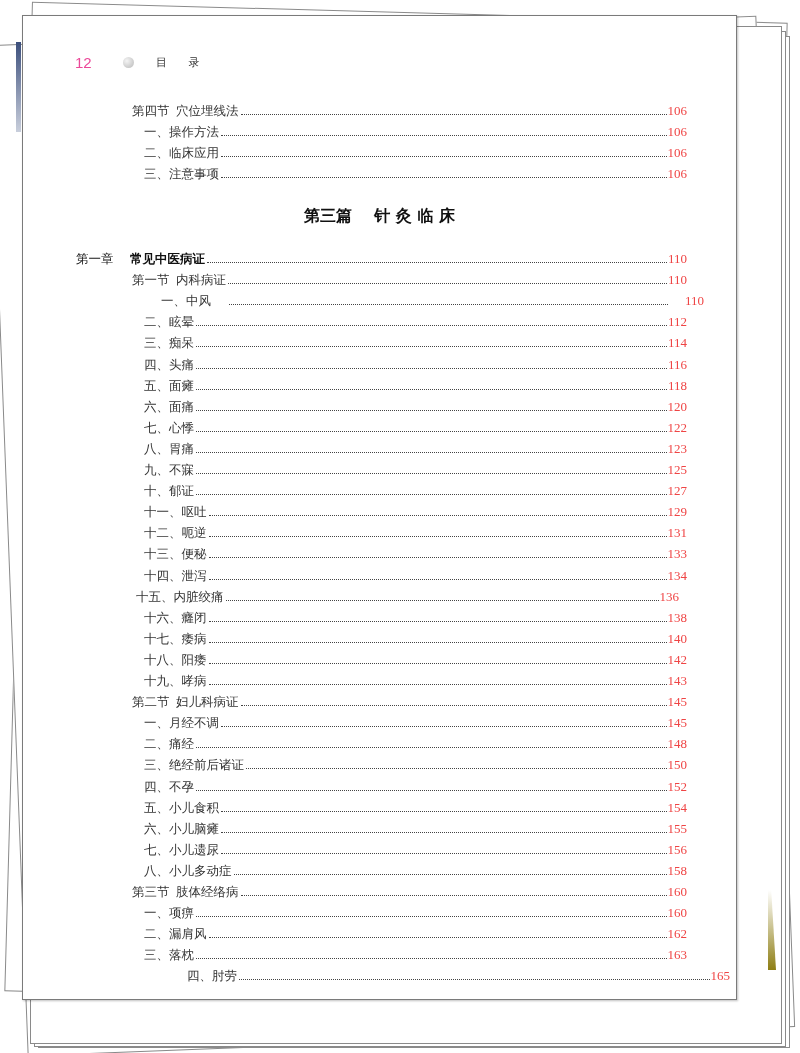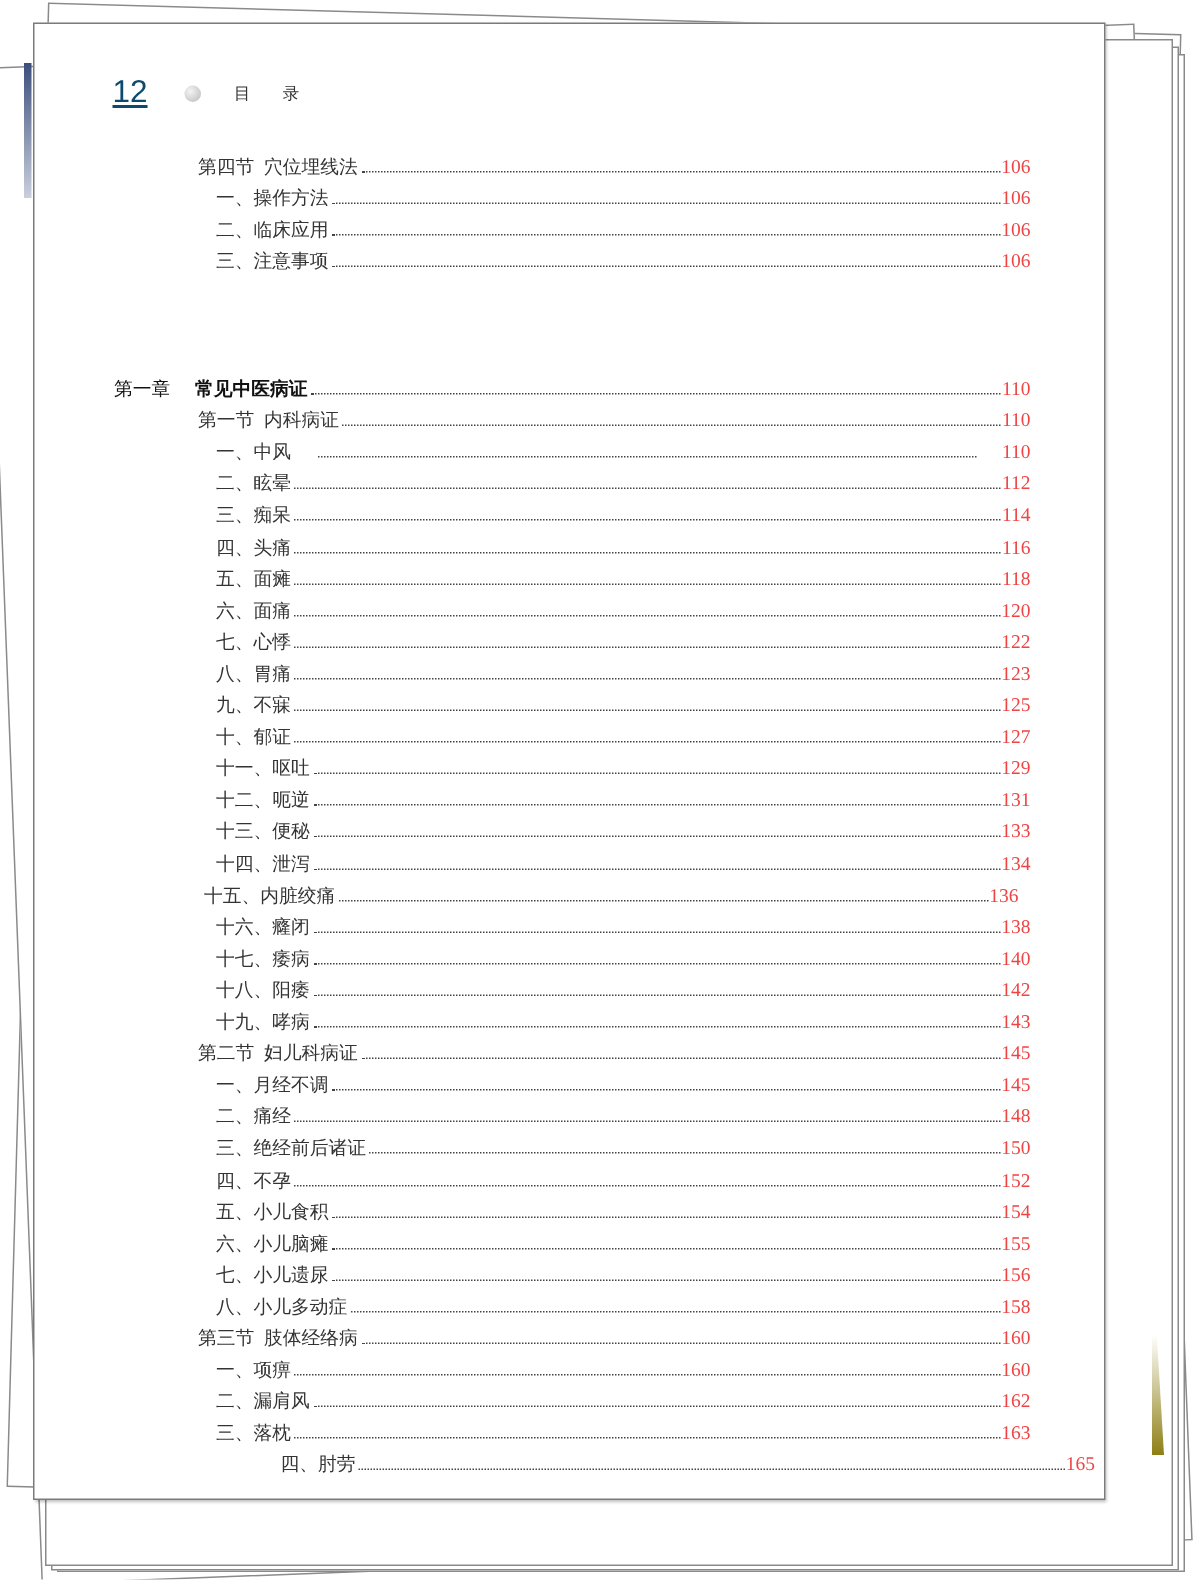--- a/index.html
+++ b/index.html
@@ -8,21 +8,21 @@
   .sheet { position:absolute; background:#fff; border:1px solid #8a8a8a; box-sizing:border-box; }
   .sheet.back1 { left:8px; top:30px; width:768px; height:1012px; transform:rotate(-2.2deg); transform-origin:50% 50%; }
   .sheet.back2 { left:30px; top:26px; width:752px; height:1018px; }
   .sheet.back3 { left:34px; top:31px; width:752px; height:1016px; }
   .sheet.back4 { left:38px; top:36px; width:752px; height:1012px; }
   .sheet.back5 { left:18px; top:12px; width:756px; height:990px; transform:rotate(1.6deg); transform-origin:50% 50%; }
   .blue-edge { position:absolute; left:16px; top:42px; width:5px; height:90px; background:linear-gradient(#3c4f7c,#c9cfdc); }
   .olive-edge { position:absolute; left:768px; top:890px; width:8px; height:80px; background:linear-gradient(#ffffff,#8e7e14); clip-path:polygon(0 0,40% 0,100% 100%,0 100%); }
   .page { position:absolute; left:22px; top:15px; width:715px; height:985px; background:#fff; border:1px solid #7a7a7a; box-sizing:border-box; box-shadow:1px 1px 2px rgba(0,0,0,0.25); }
   .header { position:absolute; left:52px; top:36px; height:20px; display:flex; align-items:center; }
-  .page-num { font-family:"Liberation Sans","DejaVu Sans",sans-serif; font-size:21px; color:#0c4a6e; width:48px;text-decoration:underline; }
+  .page-num { font-family:"Liberation Sans","DejaVu Sans",sans-serif; font-size:15px; color:#ec4899; width:48px; }
   .dot { width:11px; height:11px; border-radius:50%; background:radial-gradient(circle at 35% 35%,#f4f4f4,#b8b8b8); margin-right:22px; }
   .header-title { font-family:"DejaVu Sans","Liberation Sans",sans-serif; font-size:11px; letter-spacing:9px; color:#333; }
   .part-title { position:absolute; left:0; width:100%; top:190px; text-align:center; font-family:"DejaVu Sans","Liberation Sans",sans-serif; font-weight:bold; font-size:16px; color:#111; }
   .part-title span { display:inline-block; }
   .entry { position:absolute; height:20px; display:flex; align-items:flex-end; font-size:12.5px; line-height:16px; }
   .entry .label { white-space:nowrap; padding-right:2px; color:#333; }
   .entry .leader { flex:1; border-bottom:1.3px dotted #444; margin-bottom:4px; height:1px; }
   .entry .pg { font-family:"Liberation Serif","DejaVu Serif",serif; font-size:13px; padding-left:1px; color:#ef4444; }
   .entry.chapter .label { font-weight:bold; color:#111; }
   .entry.chapter .num { display:inline-block; width:54px; font-weight:normal; }
@@ -62,33 +62,36 @@
         <span class="leader"></span>
         <span class="pg">106</span>
       </div>
       <div class="entry item" style="left: 121px; width: 543px; top: 146.3px;">
         <span class="label"><span>三、注意事项</span></span>
         <span class="leader"></span>
         <span class="pg">106</span>
       </div>
     </div>
 
+  <div class="part-title">
+    <span>第三篇</span>&nbsp;&nbsp;&nbsp;&nbsp;<span>针 灸 临 床</span>
+  </div>
 
   <div id="main-list">
       <div class="entry chapter" style="left: 53px; width: 611px; top: 231px;">
         <span class="label"><span class="num">第一章</span><span>常见中医病证</span></span>
         <span class="leader"></span>
         <span class="pg">110</span>
       </div>
       <div class="entry section" style="left: 109px; width: 555px; top: 252.1px;">
         <span class="label"><span class="num">第一节</span><span>内科病证</span></span>
         <span class="leader"></span>
         <span class="pg">110</span>
       </div>
-      <div class="entry item" style="left: 121px; width: 543px; top: 273.2px; gap: 16px;">
+      <div class="entry item" style="left: 138px; width: 543px; top: 273.2px; gap: 16px;">
         <span class="label"><span>一、中风</span></span>
         <span class="leader"></span>
         <span class="pg">110</span>
       </div>
       <div class="entry item" style="left: 121px; width: 543px; top: 294.3px;">
         <span class="label"><span>二、眩晕</span></span>
         <span class="leader"></span>
         <span class="pg">112</span>
       </div>
       <div class="entry item" style="left: 121px; width: 543px; top: 315.4px;">

